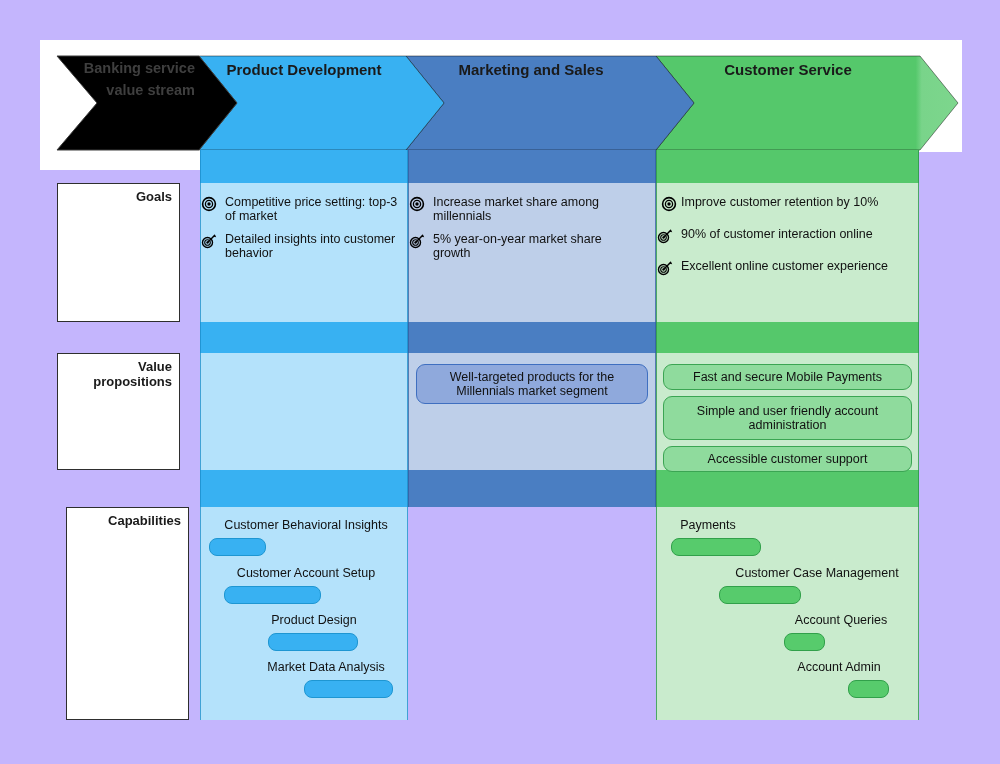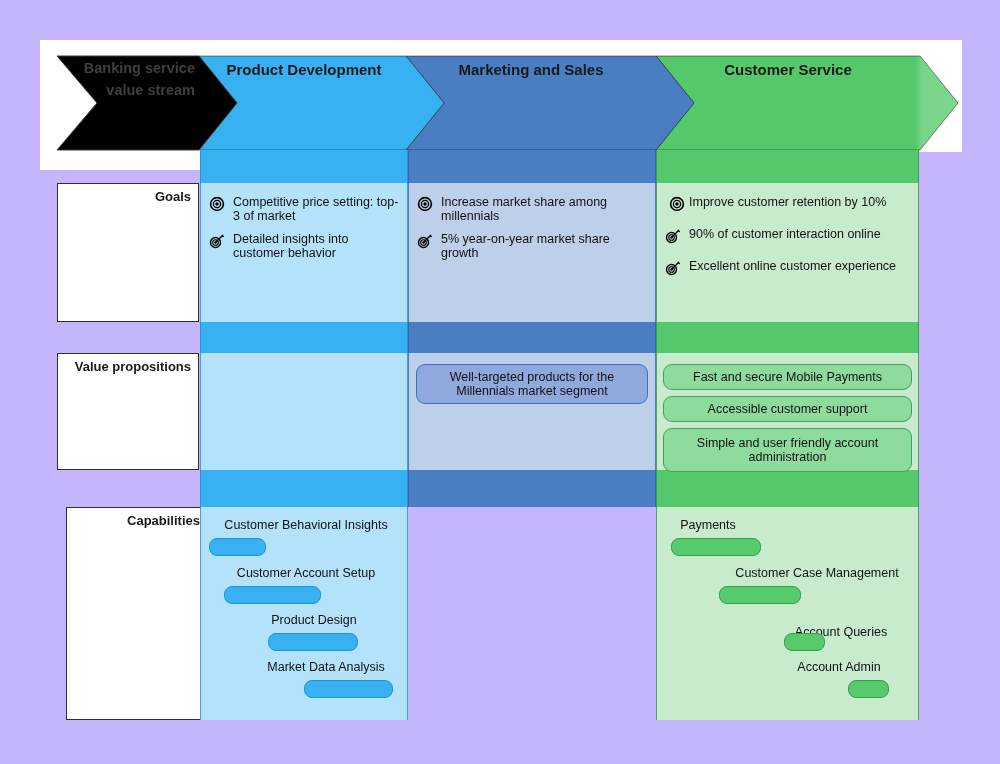--- a/index.html
+++ b/index.html
@@ -24,27 +24,27 @@
         --pill:#38B1F2;--pillb:#1E96D2;}
   .col2{left:408px;width:248px;--sat:#4A7EC2;--tint:#BECFE9;--edge:rgba(50,95,160,.75);
         --pill:#4A7EC2;--pillb:#2E5B96;--vpfill:#8FA9DC;--vpb:#3F6FC0;}
   .col3{left:656px;width:263px;--sat:#55C86B;--tint:#C9EBCD;--edge:rgba(45,150,75,.8);
         --pill:#57CB6C;--pillb:#31A04A;--vpfill:#8FDB9D;--vpb:#3BA553;}
 
   .seg{box-sizing:border-box;border-left:1px solid var(--edge);border-right:1px solid var(--edge);}
   .seg-band{height:33px;background:var(--sat);}
   .seg-band-b{height:31px;background:var(--sat);}
   .seg-band-c{height:37px;background:var(--sat);}
-  .seg-goals{height:139px;background:var(--tint);padding:12px 6px 0 8px;}
+  .seg-goals{height:139px;background:var(--tint);padding:12px 6px 0 0;}
   .seg-vp{height:117px;background:var(--tint);display:flex;flex-direction:column;gap:6px;padding-top:11px;align-items:center;}
   .seg-cap{height:213px;background:var(--tint);position:relative;}
 
   
   .row-label{
-    position:absolute;left:57px;width:142px;background:#fff;box-sizing:border-box;
+    position:absolute;left:57px;width:123px;background:#fff;box-sizing:border-box;
     border:1px solid #2e2e2e;text-align:right;font-weight:bold;font-size:13px;
     padding:5px 7px 0 0;color:#1a1a1a;
   }
   .lbl-goals{top:183px;height:139px;}
   .lbl-vp{top:353px;height:117px;}
   .lbl-cap{top:507px;height:213px;margin-left:9px;}
 
   
   .goal-item{display:flex;align-items:flex-start;margin-bottom:9px;}
   .goal-icon{flex:0 0 24px;padding-top:1px;}
@@ -205,29 +205,29 @@
               <line x1="6.5" y1="9.5" x2="13" y2="3" stroke="#000" stroke-width="1.4"></line>
               <polygon points="13.8,1.2 15.2,4.2 11.6,3.4" fill="#000"></polygon>
             </svg>
         </span>
         <span class="goal-text">Excellent online customer experience</span>
       </div>
     </div>
     <div class="seg seg-band-b"></div>
     <div class="seg seg-vp">
       <div class="vp-box">Fast and secure Mobile Payments</div>
+      <div class="vp-box vp-tall">Simple and user friendly account administration</div>
       <div class="vp-box">Accessible customer support</div>
-      <div class="vp-box vp-tall">Simple and user friendly account administration</div>
     </div>
     <div class="seg seg-band-c"></div>
     <div class="seg seg-cap">
       <div class="cap-label" style="left:51px;top:11px;">Payments</div>
       <div class="cap-pill" style="left:14px;top:31px;width:90px;"></div>
       <div class="cap-label" style="left:160px;top:59px;">Customer Case Management</div>
       <div class="cap-pill" style="left:62px;top:79px;width:82px;"></div>
-      <div class="cap-label" style="left:184px;top:118px;">Account Queries</div>
+      <div class="cap-label" style="left:184px;top:106px;">Account Queries</div>
       <div class="cap-pill" style="left:127px;top:126px;width:41px;"></div>
       <div class="cap-label" style="left:182px;top:153px;">Account Admin</div>
       <div class="cap-pill" style="left:191px;top:173px;width:41px;"></div>
     </div>
   </div>
 
 </div>
 
 </body></html>

